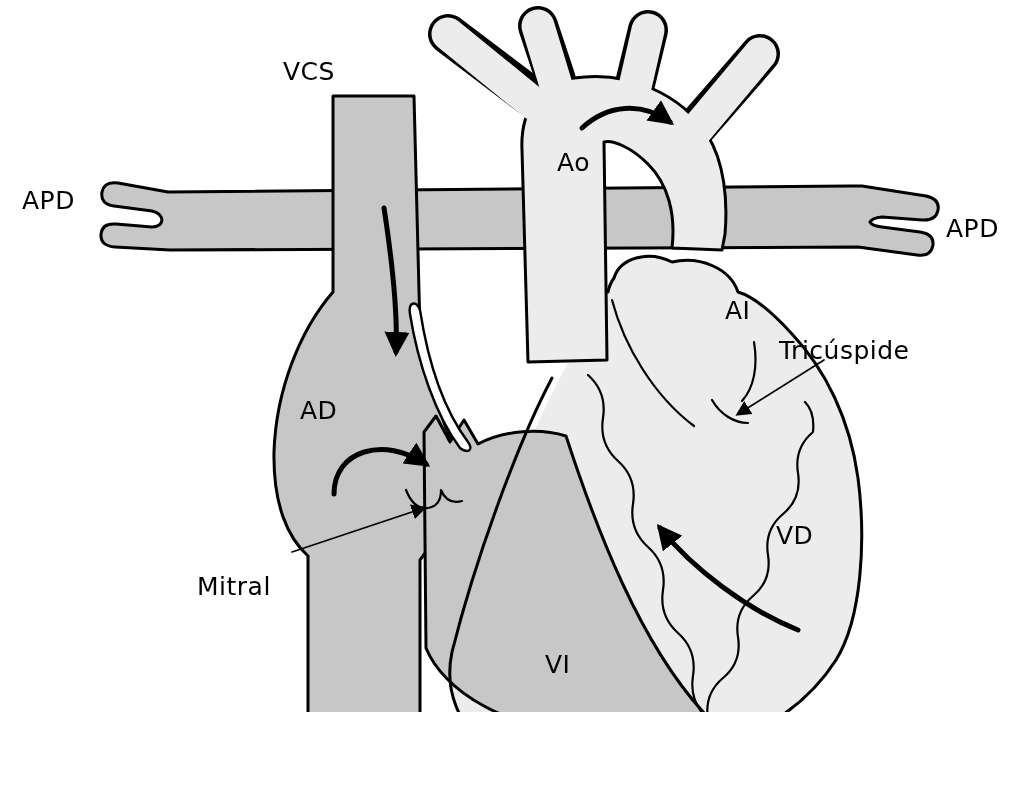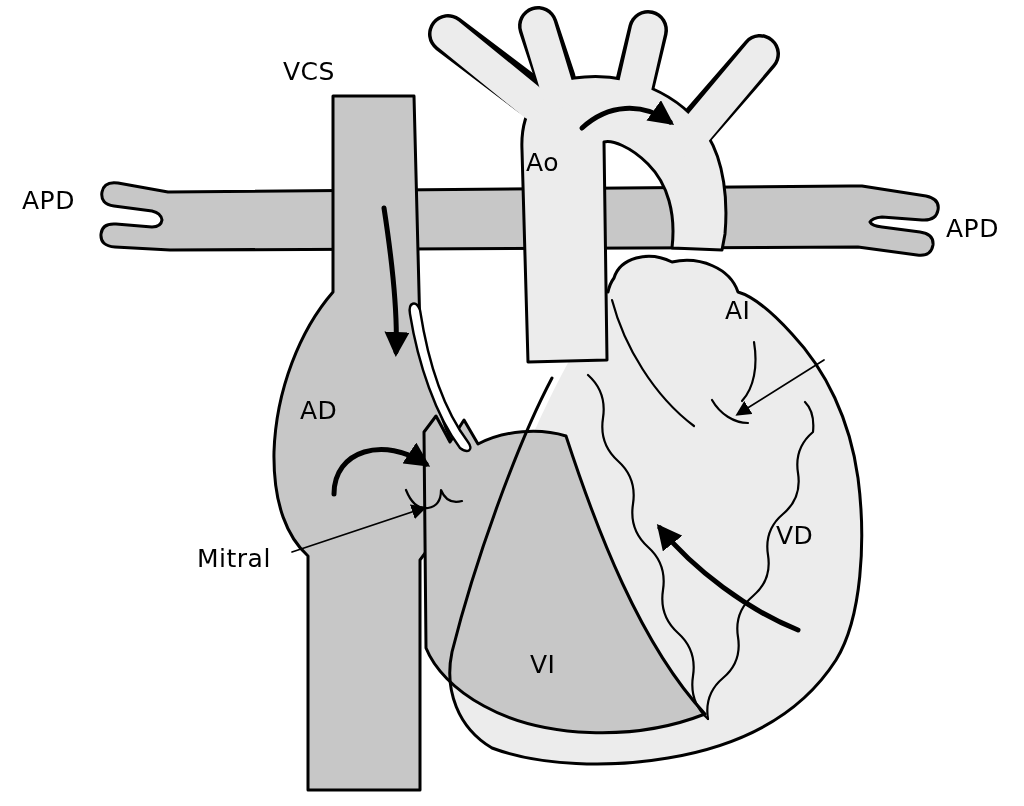--- a/index.html
+++ b/index.html
@@ -1,40 +1,40 @@
 <!DOCTYPE html>
 <html><head>
 <meta charset="utf-8">
 <style>
   *{margin:0;padding:0;box-sizing:border-box}
   html,body{background:#ffffff}
   body{font-family:"DejaVu Sans","Liberation Sans",sans-serif;color:#000}
-  .stage{position:relative;width:1024px;height:806px;background:#ffffff;overflow:hidden}
+  .stage{position:relative;width:1024px;height:712px;background:#ffffff;overflow:hidden}
   .stage svg{position:absolute;left:0;top:0}
   .lbl{position:absolute;font-size:25px;line-height:1.1;color:#000;white-space:nowrap;letter-spacing:.5px}
   
   .ol   {fill:none;stroke:#000;stroke-width:3;stroke-linecap:round;stroke-linejoin:round}
   .ol2  {fill:none;stroke:#000;stroke-width:2.2;stroke-linecap:round;stroke-linejoin:round}
   .fillS{stroke:#000;stroke-width:3;stroke-linejoin:round}
   .fillS2{stroke:#000;stroke-width:2.4;stroke-linejoin:round}
   .branch-under{fill:none;stroke:#000;stroke-linecap:round}
   .branch-over {fill:none;stroke-linecap:round}
   .flow {fill:none;stroke:#000;stroke-width:5;stroke-linecap:round}
   .ptr  {fill:none;stroke:#000;stroke-width:1.7;stroke-linecap:round}
   
   .p-vcs{left:283px;top:58px}
   .p-apdl{left:22px;top:187px}
   .p-apdr{left:946px;top:215px}
-  .p-ao{left:526px;top:149px}
+  .p-ao{left:557px;top:149px}
   .p-ai{left:725px;top:297px}
   .p-tric{left:779px;top:337px}
   .p-ad{left:300px;top:397px}
-  .p-mitral{left:197px;top:545px}
+  .p-mitral{left:197px;top:573px}
   .p-vd{left:776px;top:522px}
-  .p-vi{left:530px;top:651px}
+  .p-vi{left:545px;top:651px}
 </style>
 </head>
 <body>
 
 <div class="stage">
 
   <svg width="1024" height="806" viewBox="0 0 1024 806">
     <defs>
       <marker id="ahBig" viewBox="0 0 10 10" refX="8" refY="5" markerWidth="5" markerHeight="5" orient="auto">
         <path d="M0,0 L10,5 L0,10 Z" fill="#000"></path>
@@ -106,17 +106,18 @@
 
     <path class="ptr" marker-end="url(#ahSmall)" d="M 824,360 L 738,414"></path>
     <path class="ptr" marker-end="url(#ahSmall)" d="M 292,552 L 424,508"></path>
   </svg>
 
   <div class="lbl p-vcs">VCS</div>
   <div class="lbl p-apdl">APD</div>
   <div class="lbl p-apdr">APD</div>
   <div class="lbl p-ao">Ao</div>
   <div class="lbl p-ai">AI</div>
+  <div class="lbl p-tric">Tricúspide</div>
   <div class="lbl p-ad">AD</div>
   <div class="lbl p-mitral">Mitral</div>
   <div class="lbl p-vd">VD</div>
   <div class="lbl p-vi">VI</div>
 </div>
 
 </body></html>

